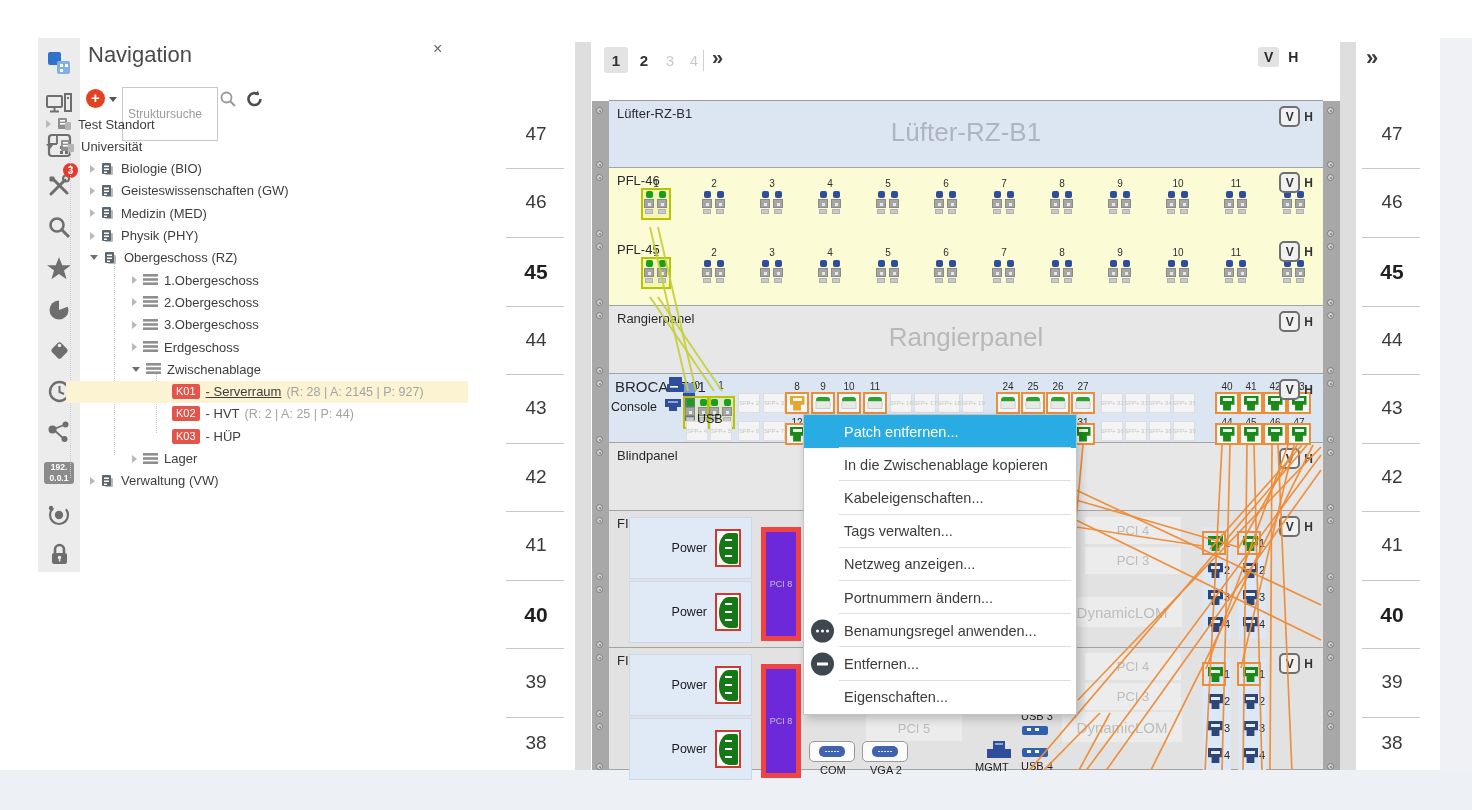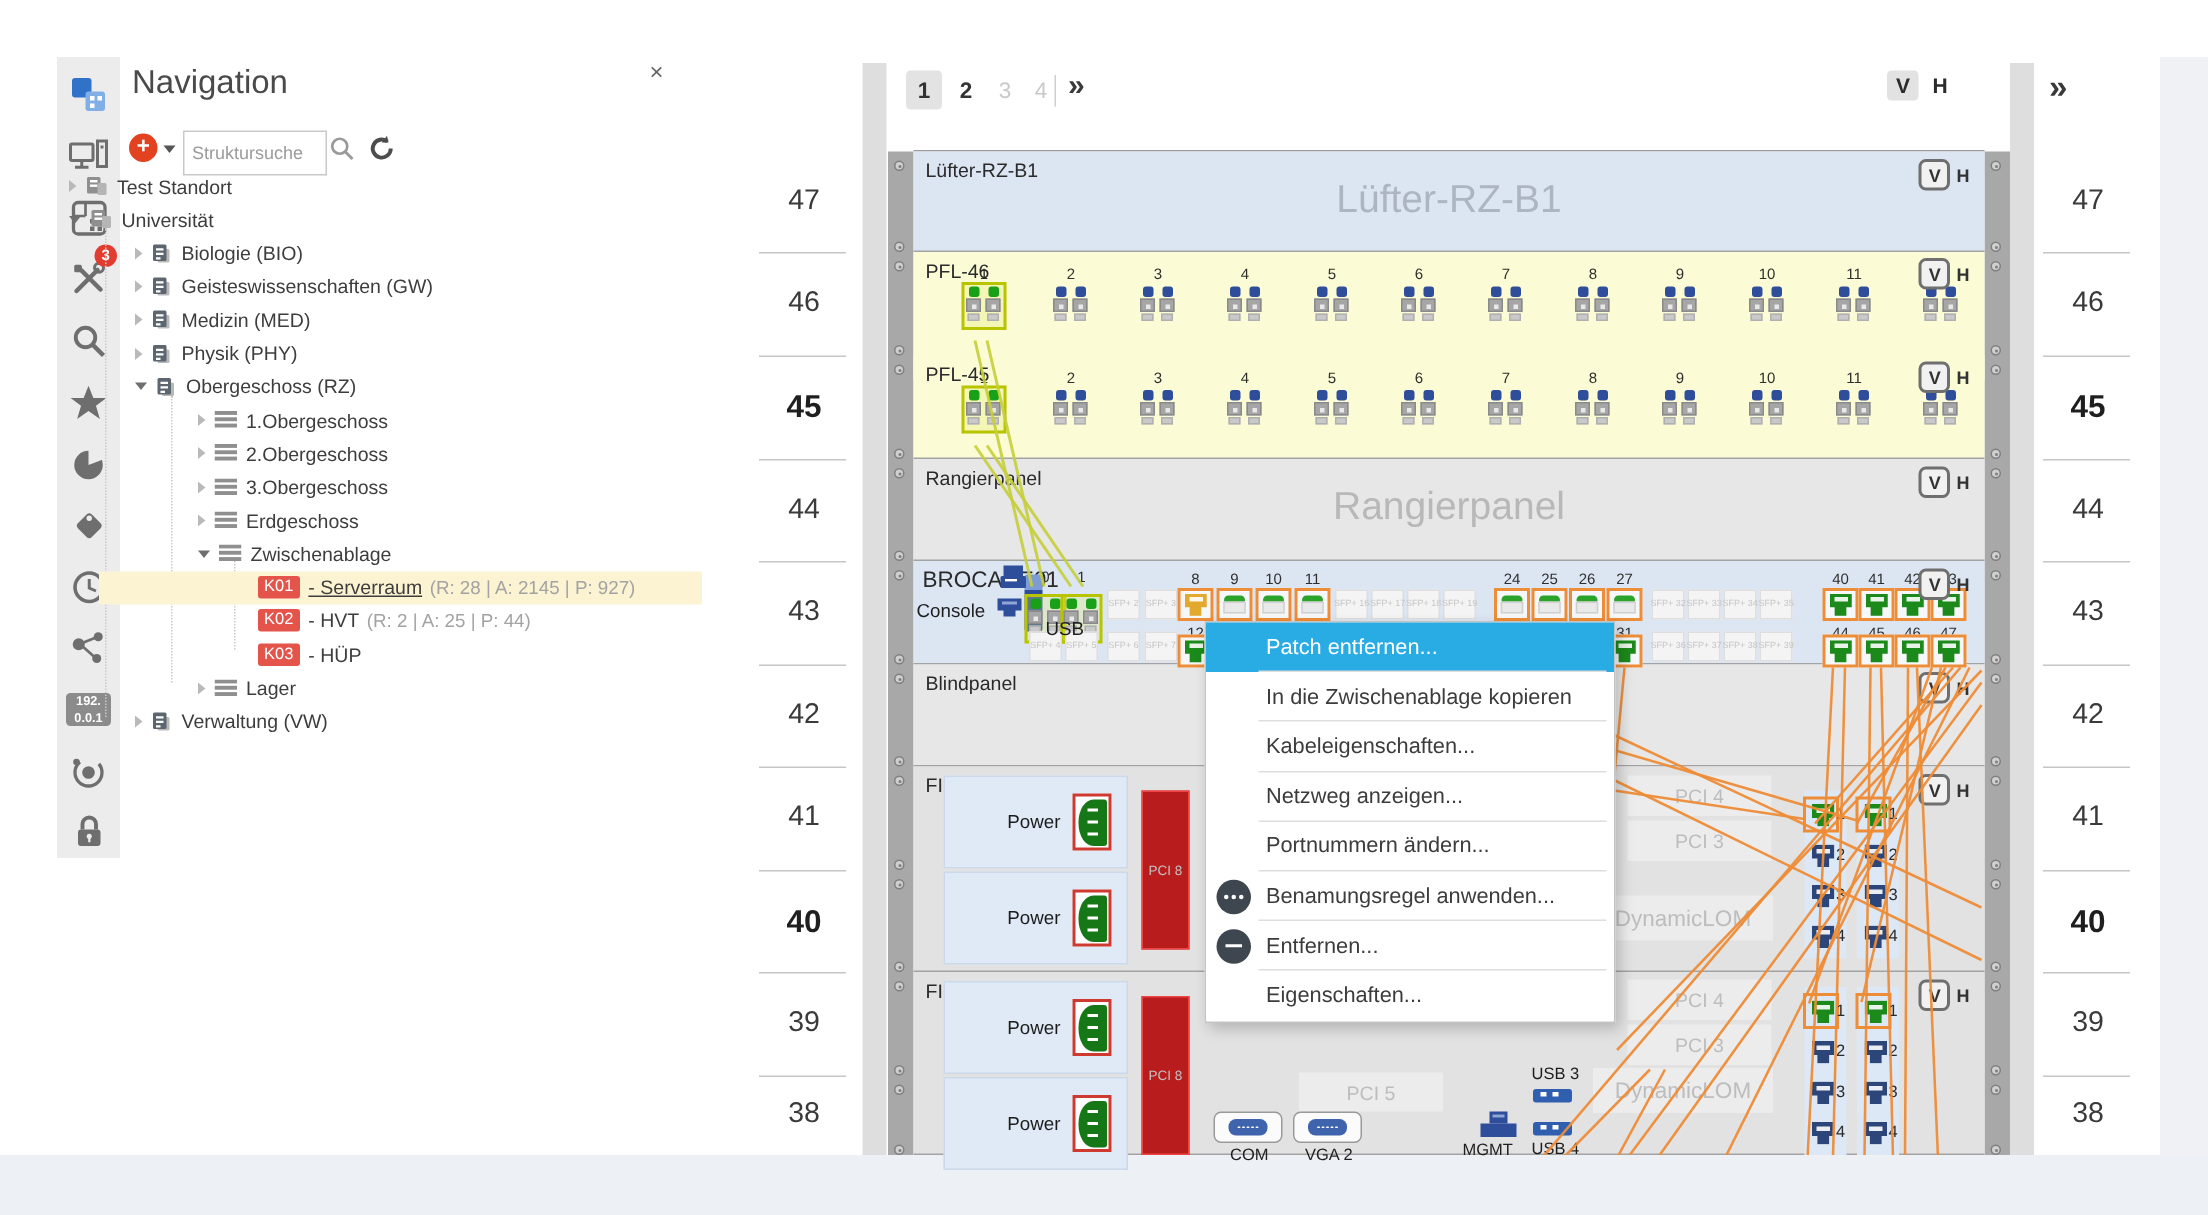--- a/index.html
+++ b/index.html
@@ -12,21 +12,21 @@
        font-size:10px;font-weight:bold;display:flex;align-items:center;justify-content:center}
   .ipbox{background:#8b8b8b;color:#fff;border-radius:3px;width:30px;height:22px;font-size:8.5px;font-weight:bold;
        line-height:1.25;display:flex;flex-direction:column;align-items:center;justify-content:center}
   
   #nav-title{position:absolute;left:88px;top:42px;font-size:22px;font-weight:300;color:#4a4a4a}
   #nav-close{position:absolute;left:433px;top:40px;font-size:16px;color:#666;cursor:pointer}
   #add-btn{position:absolute;left:86px;top:89px;width:19px;height:19px;border-radius:50%;background:#e2421f;color:#fff;
        font-size:15px;line-height:17px;text-align:center;font-weight:bold;cursor:pointer}
   #add-caret{position:absolute;left:109px;top:97px;width:0;height:0;border-left:4px solid transparent;border-right:4px solid transparent;border-top:5px solid #555}
   #search-input{position:absolute;left:122px;top:87px;width:84px;height:20px;border:1px solid #c9c9c9;font-size:12px;
-       padding:4px 5px;color:#333;font-family:"Liberation Sans",sans-serif}
+       padding:16px 5px;color:#333;font-family:"Liberation Sans",sans-serif}
   #search-input::placeholder{color:#9b9b9b}
   .guide{position:absolute;width:0;border-left:1px dotted #c9c9c9}
   .tree-row{position:absolute;height:22px;display:flex;align-items:center;font-size:13px;color:#3d3d3d;white-space:nowrap;cursor:pointer}
   .tree-row.sel{background:#fcf3d2}
   .t-arrow-c{width:0;height:0;border-top:4px solid transparent;border-bottom:4px solid transparent;border-left:5px solid #b9b9b9;margin-right:6px}
   .t-arrow-e{width:0;height:0;border-left:4px solid transparent;border-right:4px solid transparent;border-top:5px solid #6f6f6f;margin-right:6px}
   .t-meta{color:#a3a3a3;margin-left:5px;font-size:12.5px}
   .kbadge{background:#e4544b;color:#fff;font-size:11px;padding:0 4px;height:15px;line-height:15px;border-radius:2px;margin-right:6px}
   .ticon{margin-right:6px;display:inline-flex}
   
@@ -68,21 +68,21 @@
   .jbod{width:10px;height:9px;background:#a6a6a6;border:1px solid #8a8a8a;box-sizing:border-box;position:relative}
   .jbod i{position:absolute;left:3px;top:3px;width:3px;height:3px;background:#e8e8e8}
   .jft{width:8px;height:5px;background:#c9c9c9;border:1px solid #b0b0b0;box-sizing:border-box;margin-top:1px}
   .pwr{position:absolute;background:#e0eaf6;border:1px solid #ccd9ea;box-sizing:border-box;z-index:2}
   .plabel{position:absolute;right:44px;top:50%;transform:translateY(-50%);font-size:12.5px;color:#1b1b1b}
   .pconn{position:absolute;right:10px;top:50%;transform:translateY(-50%);width:26px;height:38px;border:2px solid #cf3a30;
        background:#fdfdfd;box-sizing:border-box;display:flex;align-items:center;justify-content:center}
   .gbody{width:19px;height:31px;background:#157715;border-radius:10px 2px 2px 10px/15px 2px 2px 15px;
        display:flex;flex-direction:column;align-items:center;justify-content:space-around;padding:4px 0;box-sizing:border-box}
   .gbody i{width:7px;height:2px;background:#fff;display:block}
-  .slot{position:absolute;background:#b91c1c;border:1px solid #ef4444;display:flex;align-items:center;justify-content:center;
+  .slot{position:absolute;background:#6d28d9;border:5px solid #ef4444;display:flex;align-items:center;justify-content:center;
        font-size:9px;color:#c2c2c2;z-index:2}
   .glabel{position:absolute;background:#ececec;display:flex;align-items:center;justify-content:center;color:#bdbdbd;z-index:2}
   .pcol{position:absolute;width:28px;background:#dce8f5;z-index:2}
   .cnum{position:absolute;font-size:11px;color:#2b2b2b;z-index:3}
   .dsub{position:absolute;border:1.5px solid #9a9a9a;border-radius:5px;background:#fbfbfb;box-sizing:border-box;
        display:flex;align-items:center;justify-content:center;z-index:2}
   .doval{width:26px;height:11px;background:#3f63ad;border-radius:5px;display:flex;align-items:center;justify-content:center;gap:1.5px}
   .doval i{width:1.5px;height:1.5px;background:#fff;border-radius:50%}
   .usbbar{position:absolute;height:9px;background:#2f5fae;border-radius:2px;z-index:2}
   .usbbar i{position:absolute;top:2px;width:4px;height:3px;background:#fff}
@@ -1502,20 +1502,24 @@
     </div>
     <div class="mi">
       <div>In die Zwischenablage kopieren</div>
       <div class="msep"></div>
     </div>
     <div class="mi">
       <div>Kabeleigenschaften...</div>
       <div class="msep"></div>
     </div>
     <div class="mi">
+      <div>Tags verwalten...</div>
+      <div class="msep"></div>
+    </div>
+    <div class="mi">
       <div>Netzweg anzeigen...</div>
       <div class="msep"></div>
     </div>
     <div class="mi">
       <div>Portnummern ändern...</div>
       <div class="msep"></div>
     </div>
     <div class="mi">
       <div class="micon">
         <b></b>

